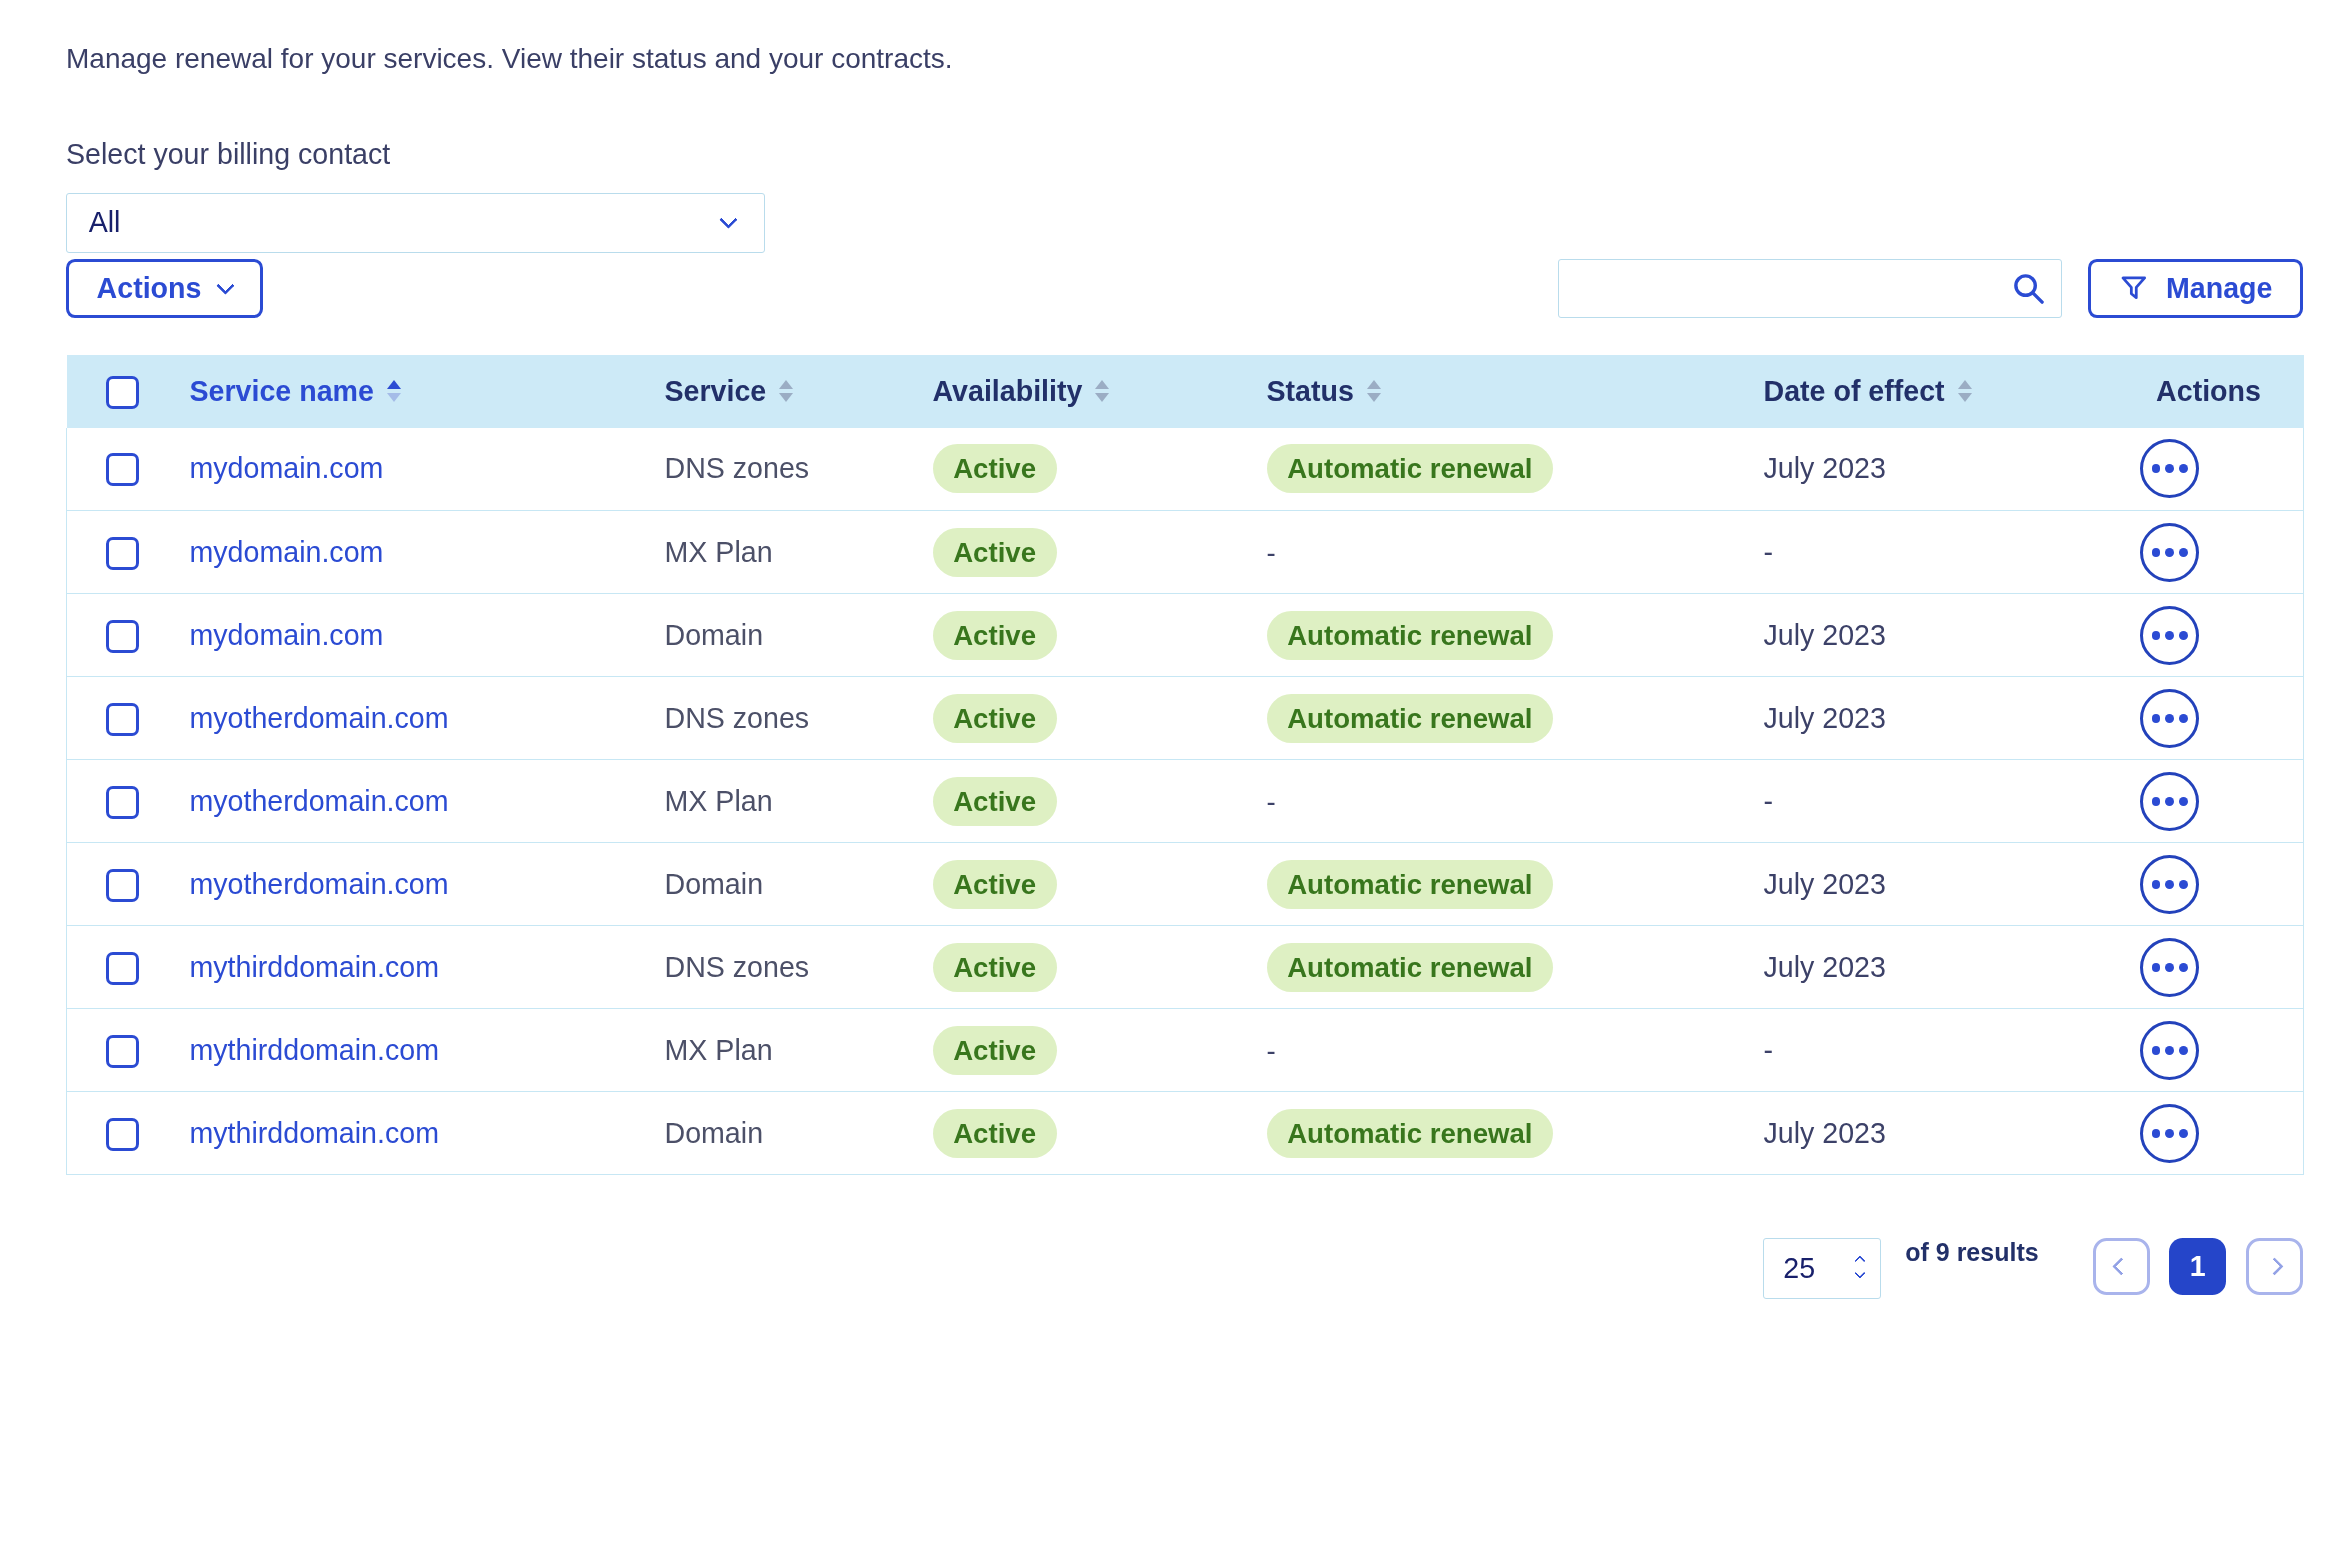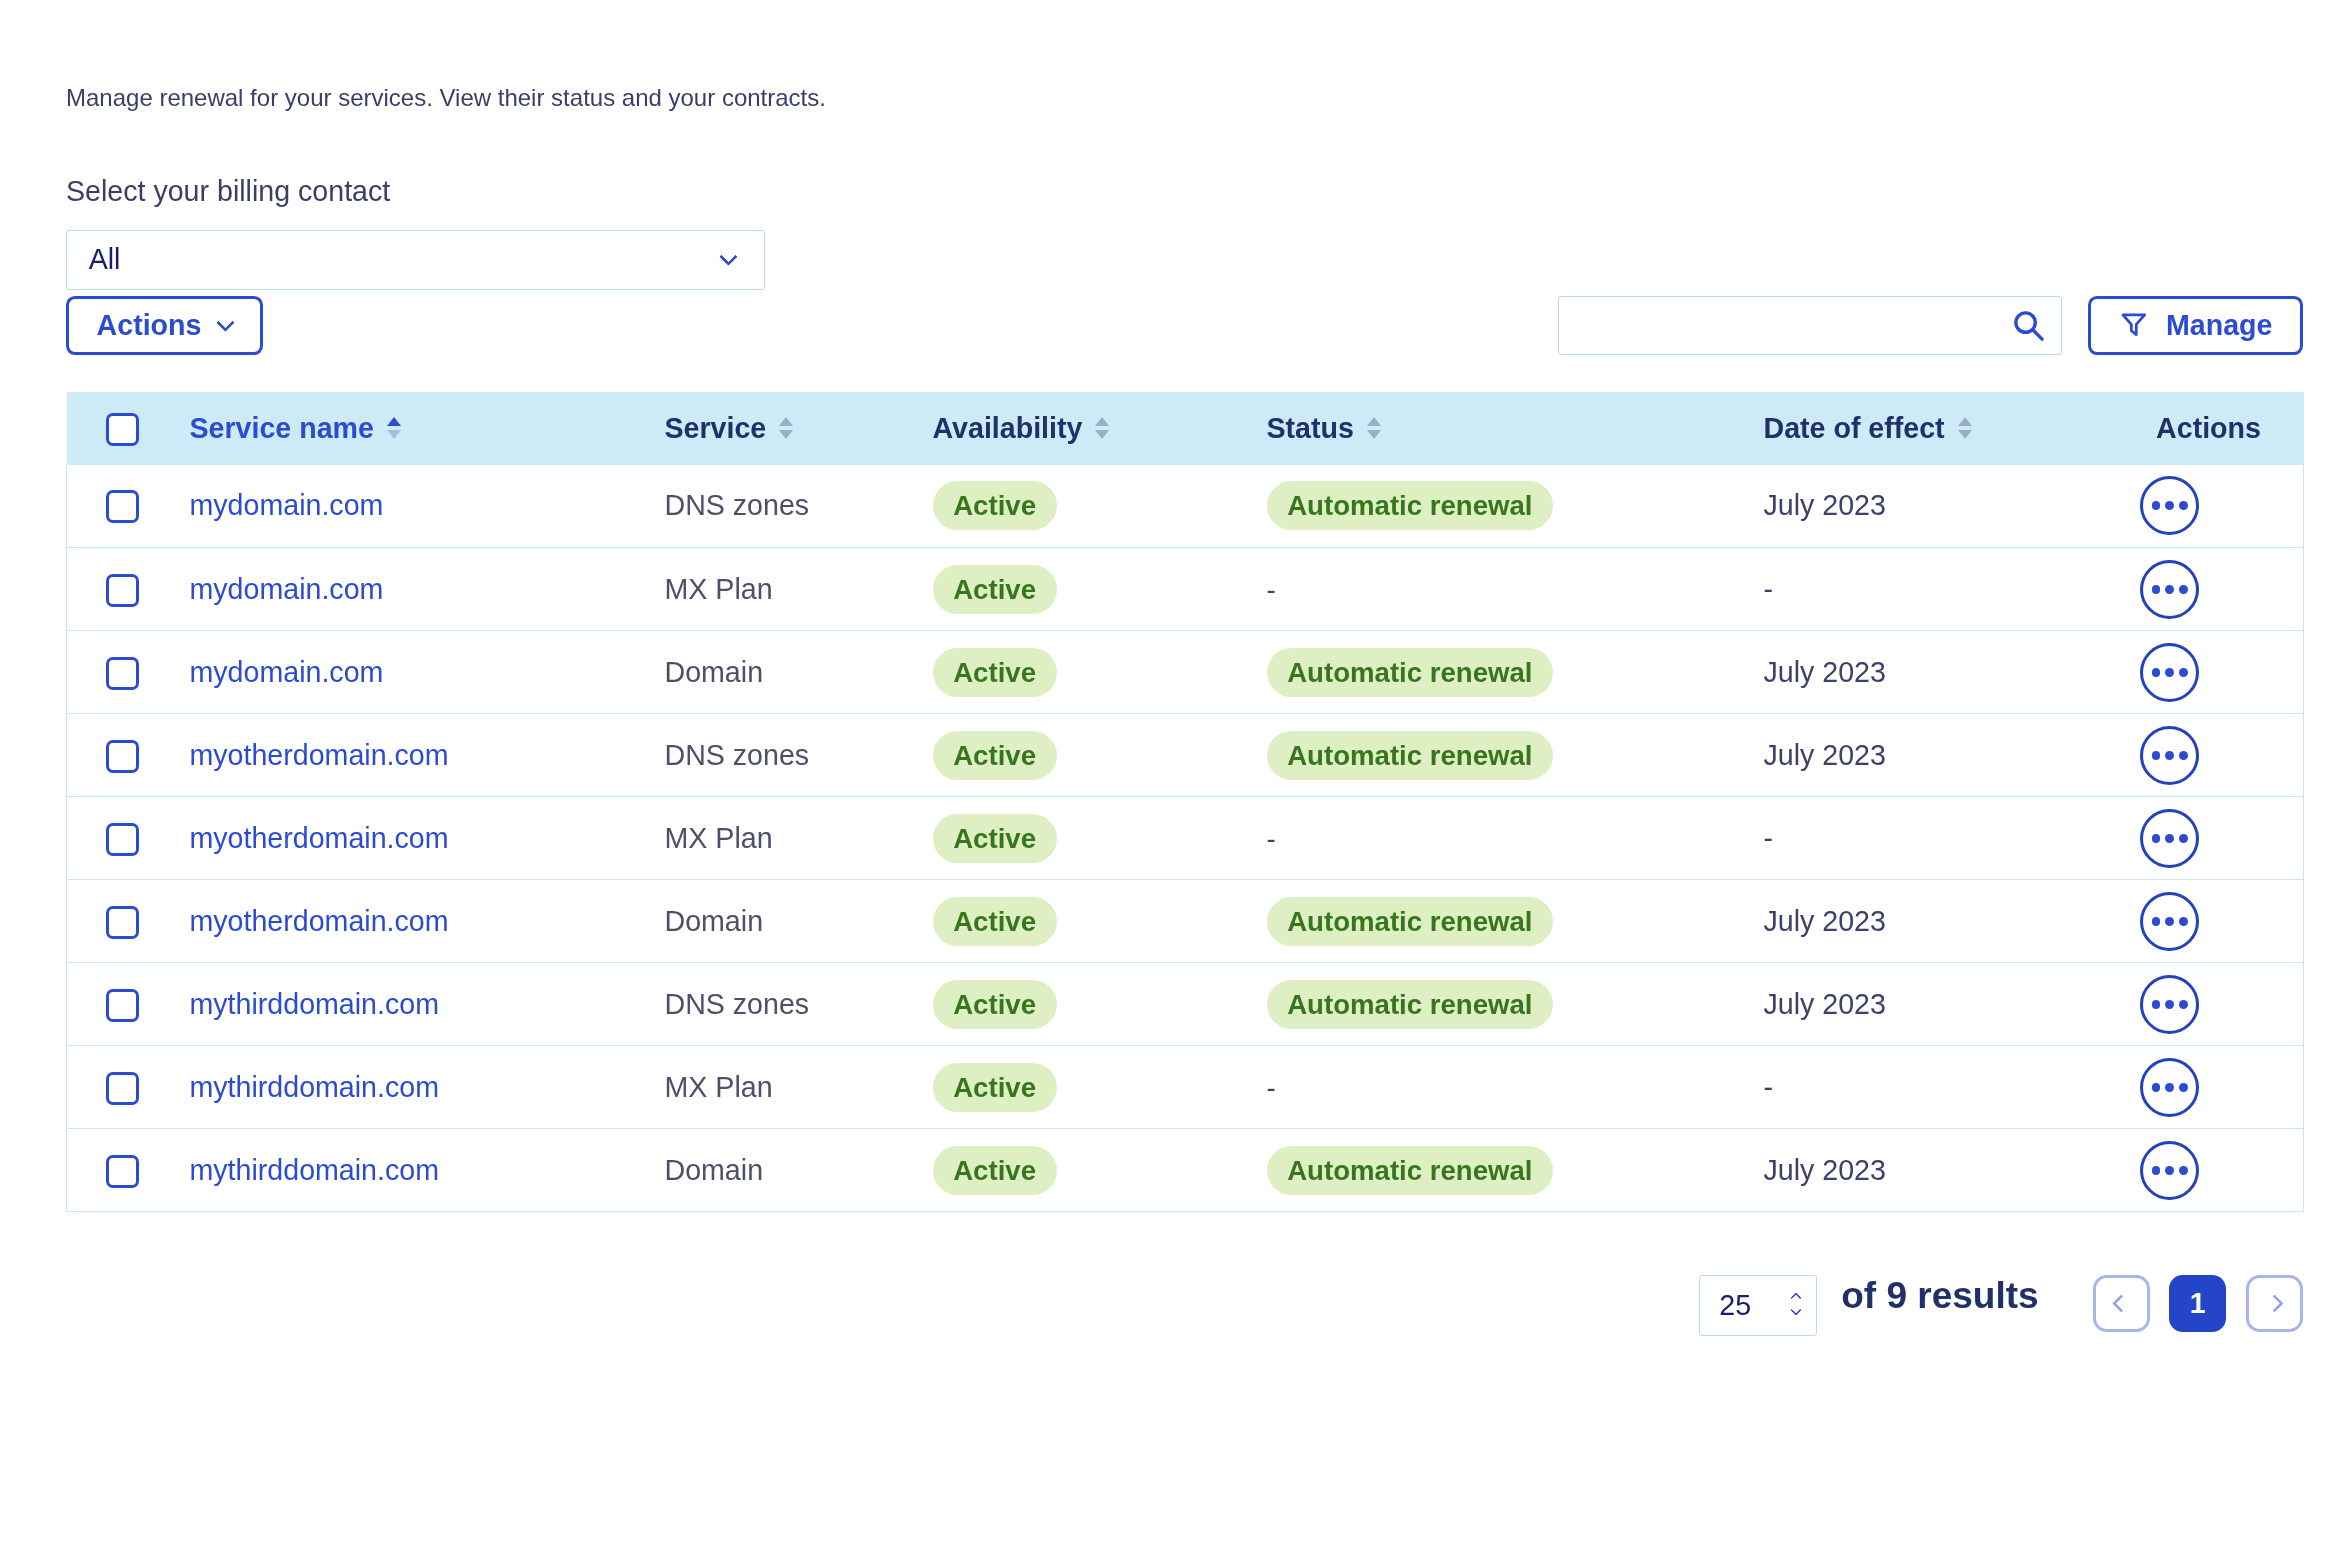--- a/index.html
+++ b/index.html
@@ -20,21 +20,21 @@
     --page1-bg:#2545c9;
     --tabline:#ececec;
   }
   *{box-sizing:border-box;margin:0;padding:0;}
   html,body{width:2329px;height:1564px;overflow:hidden;background:#fff;
     font-family:"Liberation Sans","DejaVu Sans",sans-serif;color:var(--text);}
   .container{margin-left:66px;width:2237px;padding-top:43px;position:relative;}
 
   
   h1{font-size:49px;font-weight:800;color:var(--heading);letter-spacing:-0.5px;}
-  .subtitle{margin-top:41px;font-size:24px;color:#3a3f66;}
+  .subtitle{font-size:28px;color:#3a3f66;}
 
   
   .tabs-row{margin-top:91px;display:flex;align-items:center;border-bottom:2px solid var(--tabline);height:67px;position:relative;}
   .tab-arrow{width:55px;height:55px;border:none;border-radius:14.8px;display:flex;align-items:center;justify-content:center;cursor:pointer;}
   .tab-arrow.prev{background:var(--lavender);margin-left:17.7px;margin-right:9.9px;align-self:flex-start;}
   .tab-arrow.next{background:#2a51d6;margin-left:auto;align-self:flex-start;}
   .tabs{display:flex;height:100%;}
   .tab{position:relative;display:flex;align-items:center;height:100%;padding:0 43px;margin-right:47px;
        font-size:28.6px;font-weight:700;color:var(--accent);cursor:pointer;}
   .tab.active::after{content:"";position:absolute;left:0;right:0;bottom:-2px;height:5.9px;background:var(--accent);border-radius:2px;}
@@ -105,21 +105,21 @@
   .ellipsis{width:59px;height:59px;border-radius:50%;background:#fff;border:3.9px solid var(--accent-dark);
       display:flex;align-items:center;justify-content:center;gap:4.9px;cursor:pointer;}
   .dot{width:8.9px;height:8.9px;border-radius:50%;background:var(--accent);}
 
   
   .pagination{margin-top:63px;display:flex;align-items:flex-start;justify-content:flex-end;}
   .page-size{width:118px;height:61px;border:1.5px solid var(--input-border);border-radius:3px;
       display:flex;align-items:center;justify-content:space-between;padding:0 15.8px 0 19.7px;
       font-size:28.6px;color:var(--navy);cursor:pointer;background:#fff;}
   .stepper{display:flex;flex-direction:column;gap:6.9px;align-items:center;}
-  .results{margin-left:24.6px;font-size:37px;font-weight:700;color:var(--col-head);}
+  .results{margin-left:24.6px;font-size:25px;font-weight:700;color:var(--col-head);}
   .page-nav{width:57px;height:57px;background:#fff;border:3.4px solid var(--lavender-border);
       border-radius:13.8px;display:flex;align-items:center;justify-content:center;cursor:pointer;}
   .page-nav.prev{margin-left:54px;}
   .page-nav.next{margin-left:19.7px;}
   .page-current{width:57px;height:57px;margin-left:19.7px;background:var(--page1-bg);border:none;
       border-radius:13.8px;color:#fff;font-size:28.6px;font-weight:700;cursor:pointer;font-family:inherit;}
 </style>
 </head>
 <body>
 

